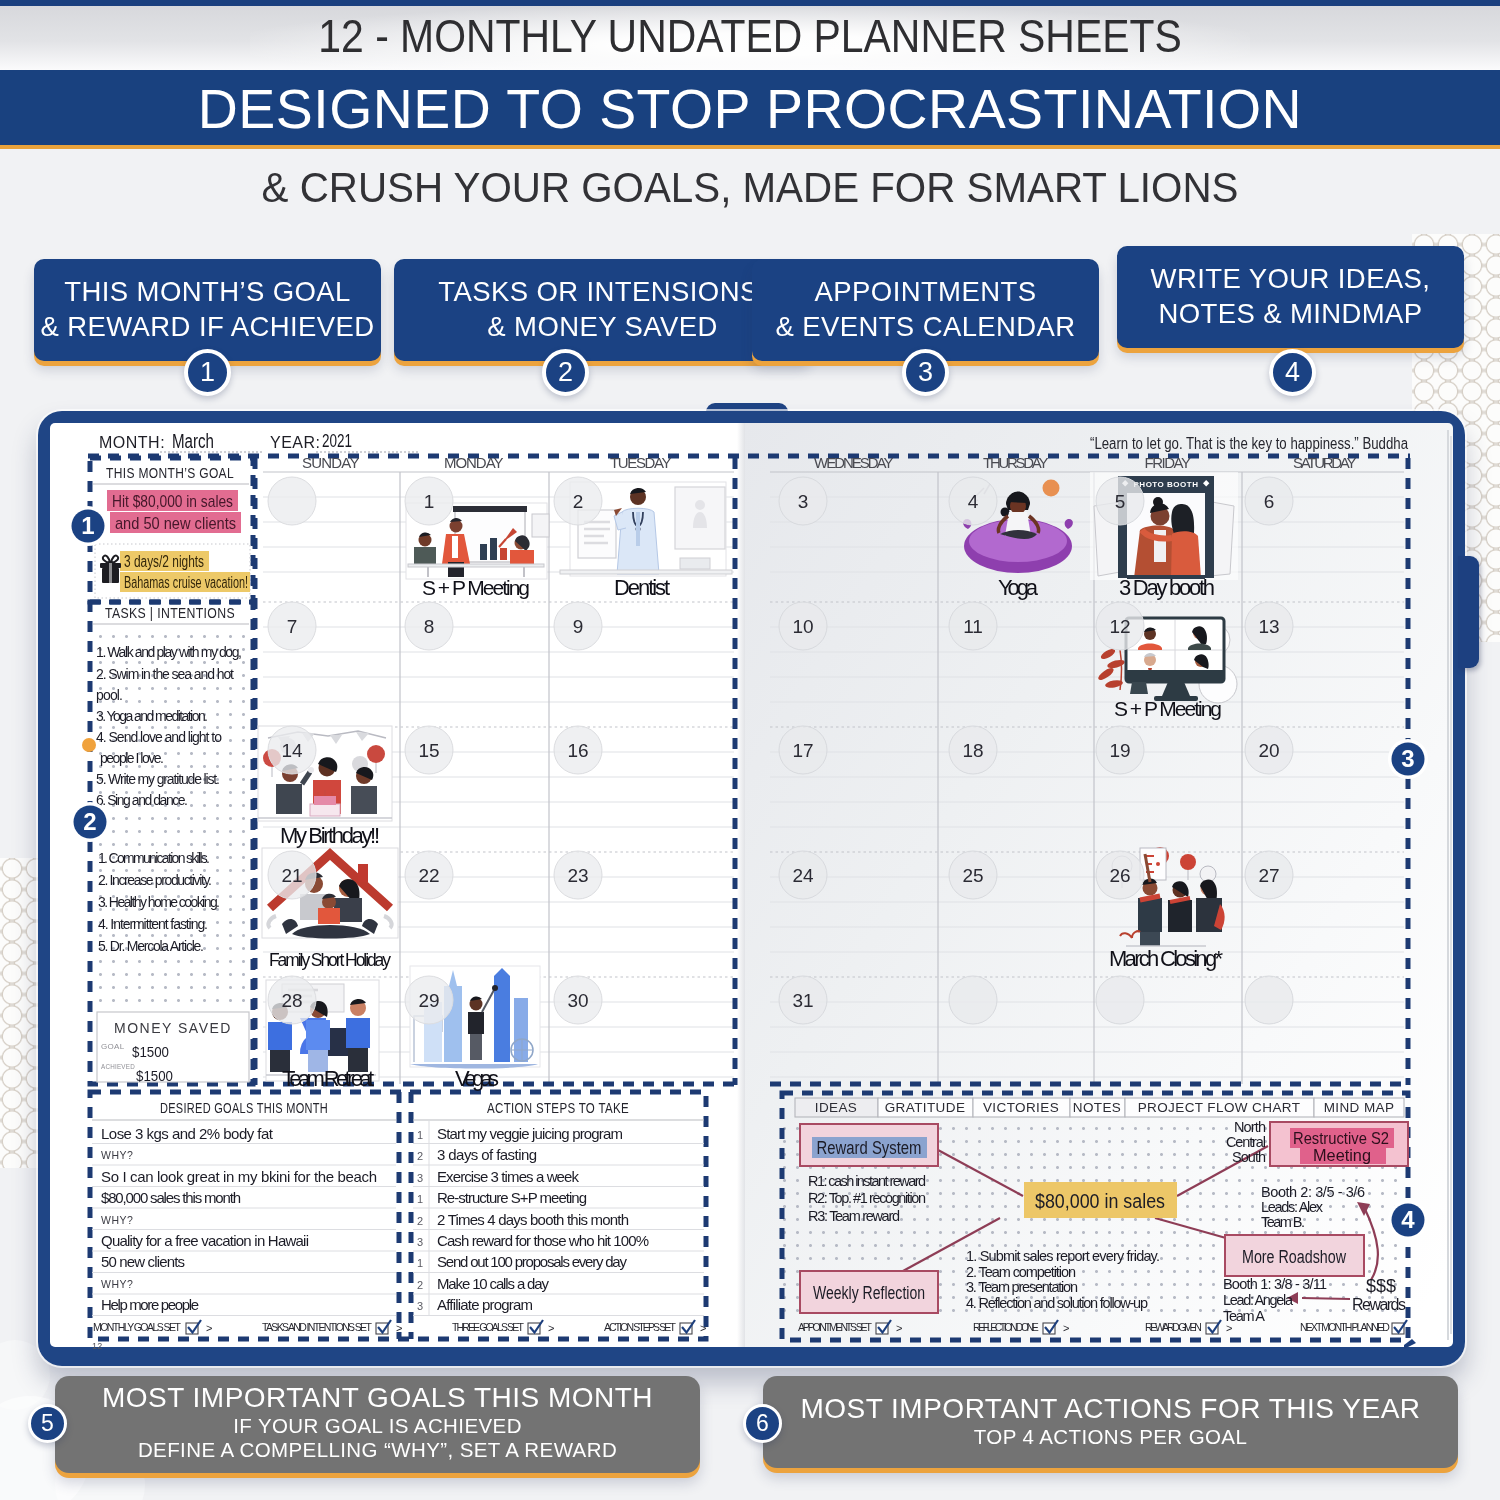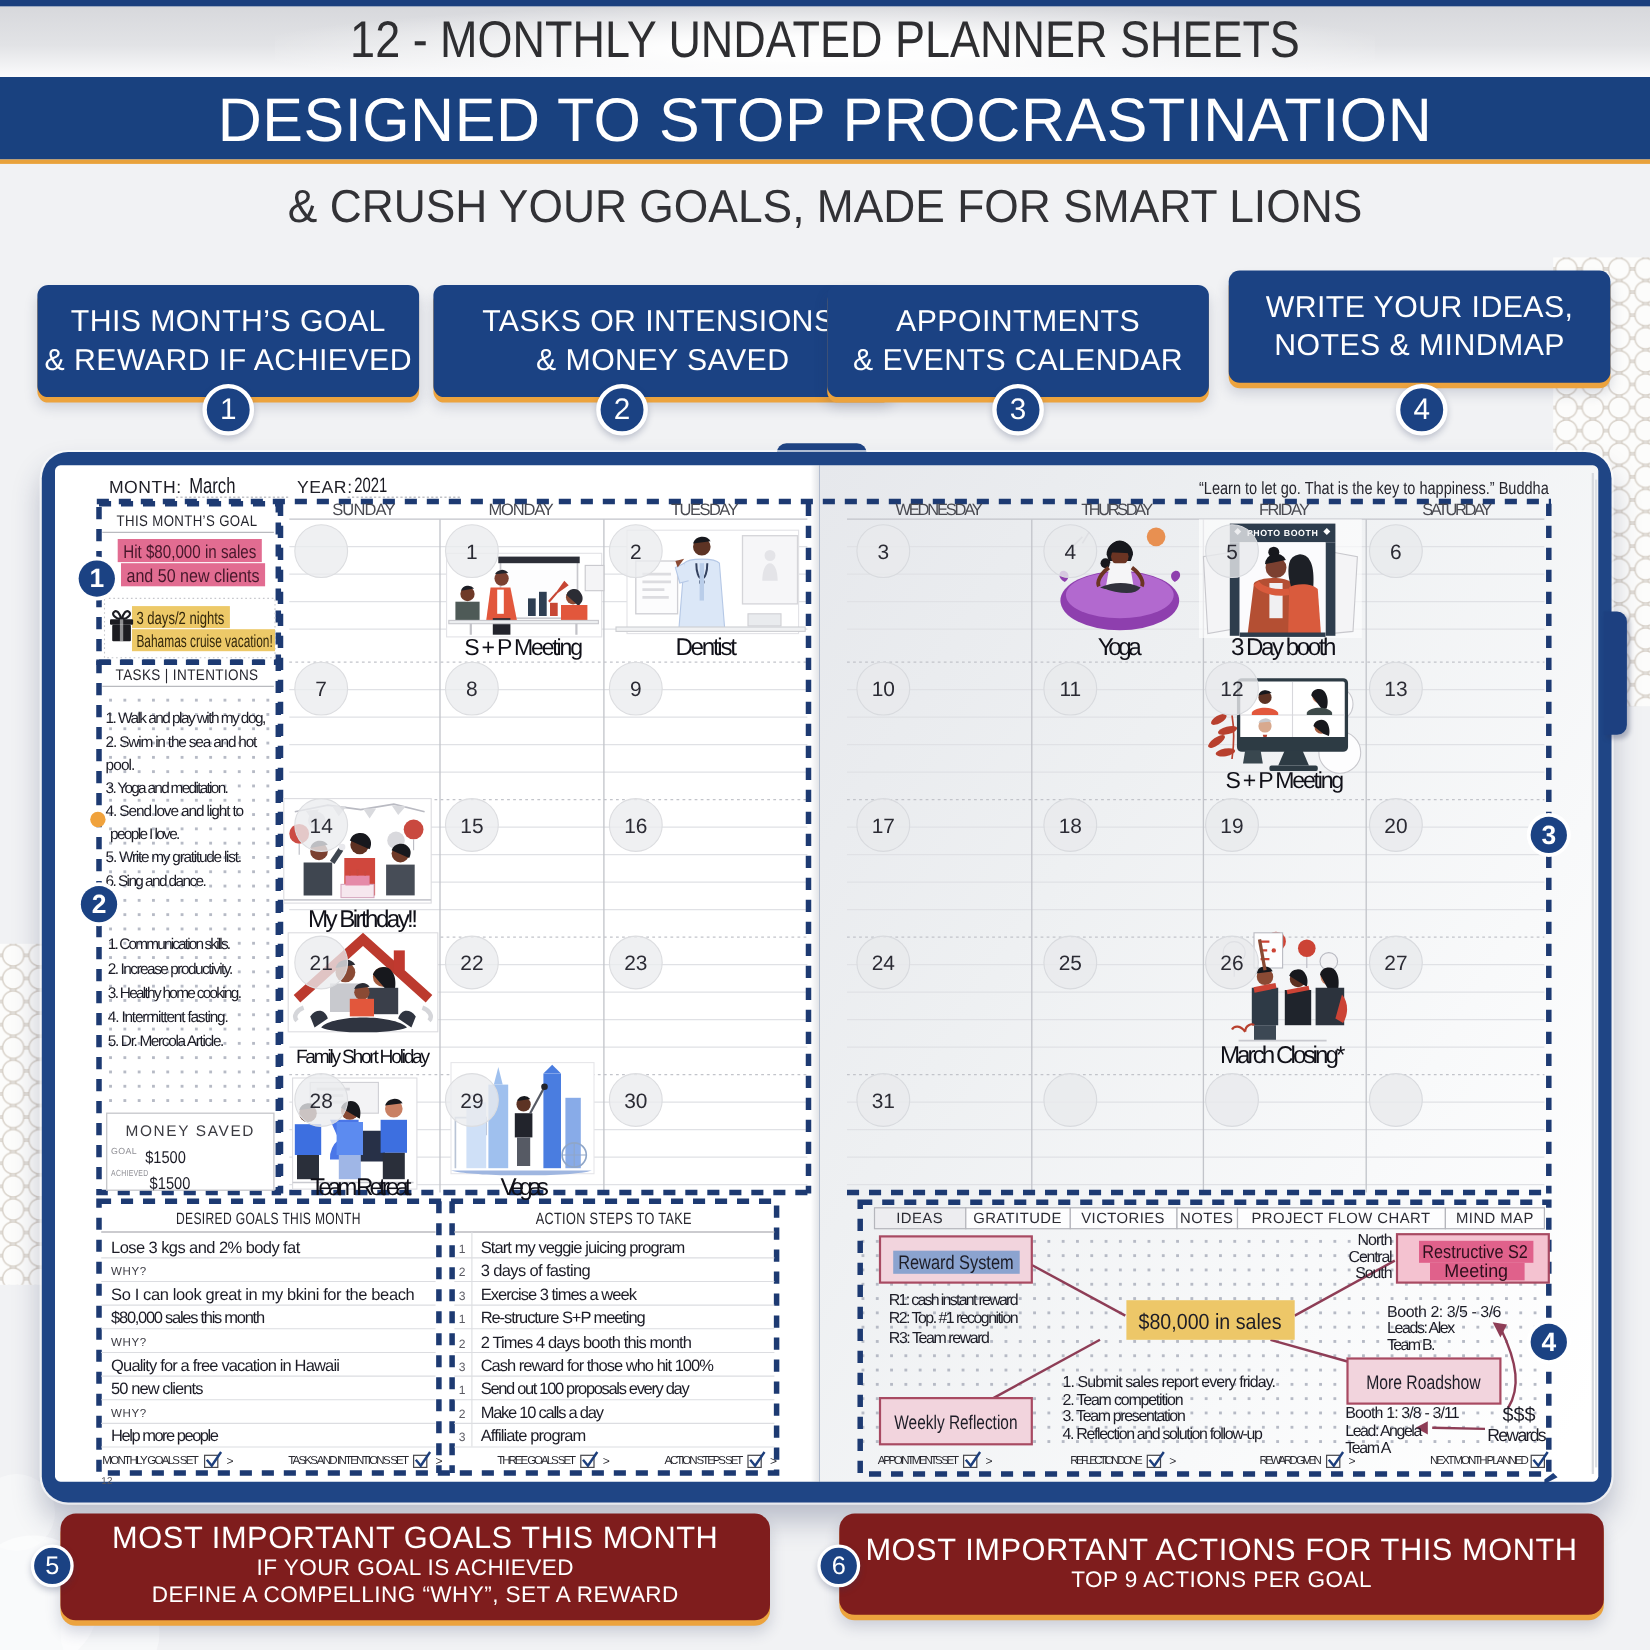--- a/index.html
+++ b/index.html
@@ -5,21 +5,21 @@
 body{width:1500px;height:1500px;font-family:"Liberation Sans",sans-serif;background:#f1f2f4;position:relative;overflow:hidden}
 .abs{position:absolute}
 .dotgrid{background-image:radial-gradient(circle,#b6bac5 1.2px,rgba(0,0,0,0) 1.7px);background-size:13px 13px}
 .polka{background-image:
  radial-gradient(circle,#fcfcfb 8.5px,#d5cec5 9.5px,rgba(0,0,0,0) 11px),
  radial-gradient(circle,#fcfcfb 8.5px,#d5cec5 9.5px,rgba(0,0,0,0) 11px);
  background-size:24px 21px,24px 21px;background-position:0 0,12px 10.5px}
 .navybox{background:#1b4283;border-radius:10px;box-shadow:0 5px 0 #eca33e,0 9px 12px rgba(40,50,90,.18)}
 .navybox .t{width:100%;text-align:center;color:#fff;font-size:27.5px;line-height:35px;letter-spacing:.4px}
 .numcirc{border-radius:50%;background:#1b4283;color:#fff;text-align:center;border:4px solid #fff;box-shadow:0 3px 6px rgba(40,50,90,.25)}
-.banner{background:#7f1d1d;border-radius:14px;box-shadow:0 5px 0 #eca33e,0 10px 14px rgba(40,50,90,.2)}
+.banner{background:#737373;border-radius:14px;box-shadow:0 5px 0 #eca33e,0 10px 14px rgba(40,50,90,.2)}
 .banner .l1{color:#fff;text-align:center;font-size:28px;letter-spacing:.5px;white-space:nowrap}
 .banner .l2{color:#fff;text-align:center;font-size:20.5px;letter-spacing:.4px;white-space:nowrap}
 </style></head>
 <body>
 
 <div class="abs polka" style="left:1412px;top:234px;width:88px;height:408px"></div>
 <div class="abs polka" style="left:0px;top:858px;width:38px;height:310px"></div>
 <div class="abs" style="left:-30px;top:1396px;width:120px;height:120px;border-radius:50%;background:rgba(255,255,255,.6)"></div>
 <div class="abs" style="left:55px;top:1440px;width:90px;height:90px;border-radius:50%;background:rgba(255,255,255,.45)"></div>
 <div class="abs" style="left:-20px;top:1340px;width:70px;height:70px;border-radius:50%;background:rgba(255,255,255,.4)"></div>
@@ -62,22 +62,22 @@
 
 <div class="abs dotgrid" style="left:94px;top:630px;width:156px;height:376px"></div>
 <div class="abs dotgrid" style="left:778px;top:1122px;width:626px;height:198px"></div>
 
 <div class="abs banner" style="left:55px;top:1376px;width:645px;height:97px">
   <div class="l1" style="margin-top:6px">MOST IMPORTANT GOALS THIS MONTH</div>
   <div class="l2">IF YOUR GOAL IS ACHIEVED</div>
   <div class="l2">DEFINE A COMPELLING “WHY”, SET A REWARD</div>
 </div>
 <div class="abs banner" style="left:763px;top:1376px;width:695px;height:92px">
-  <div class="l1" style="margin-top:17px">MOST IMPORTANT ACTIONS FOR THIS MONTH</div>
-  <div class="l2">TOP 9 ACTIONS PER GOAL</div>
+  <div class="l1" style="margin-top:17px">MOST IMPORTANT ACTIONS FOR THIS YEAR</div>
+  <div class="l2">TOP 4 ACTIONS PER GOAL</div>
 </div>
 <div class="abs numcirc" style="left:28px;top:1404px;width:33px;height:33px;font-size:23px;line-height:33px;border-width:3px">5</div>
 <div class="abs numcirc" style="left:743px;top:1404px;width:33px;height:33px;font-size:23px;line-height:33px;border-width:3px">6</div>
 
 <svg class="abs" width="1500" height="1500" viewBox="0 0 1500 1500" style="left:0;top:0">
 <g stroke="#e0e1e5" stroke-width="1.2">
 <path d="M263,497H734M263,522H734M263,547H734M263,572H734M263,627H734M263,652H734M263,677H734M263,702H734M263,752H734M263,777H734M263,802H734M263,827H734M263,877H734M263,902H734M263,927H734M263,952H734M263,1002H734M263,1027H734M263,1052H734M263,1077H734"></path>
 <path d="M770,497H1404M770,522H1404M770,547H1404M770,572H1404M770,627H1404M770,652H1404M770,677H1404M770,702H1404M770,752H1404M770,777H1404M770,802H1404M770,827H1404M770,877H1404M770,902H1404M770,927H1404M770,952H1404M770,1002H1404M770,1027H1404M770,1052H1404M770,1077H1404"></path>
 </g>
 <g stroke="#c2c4ca" stroke-width="1.2">

